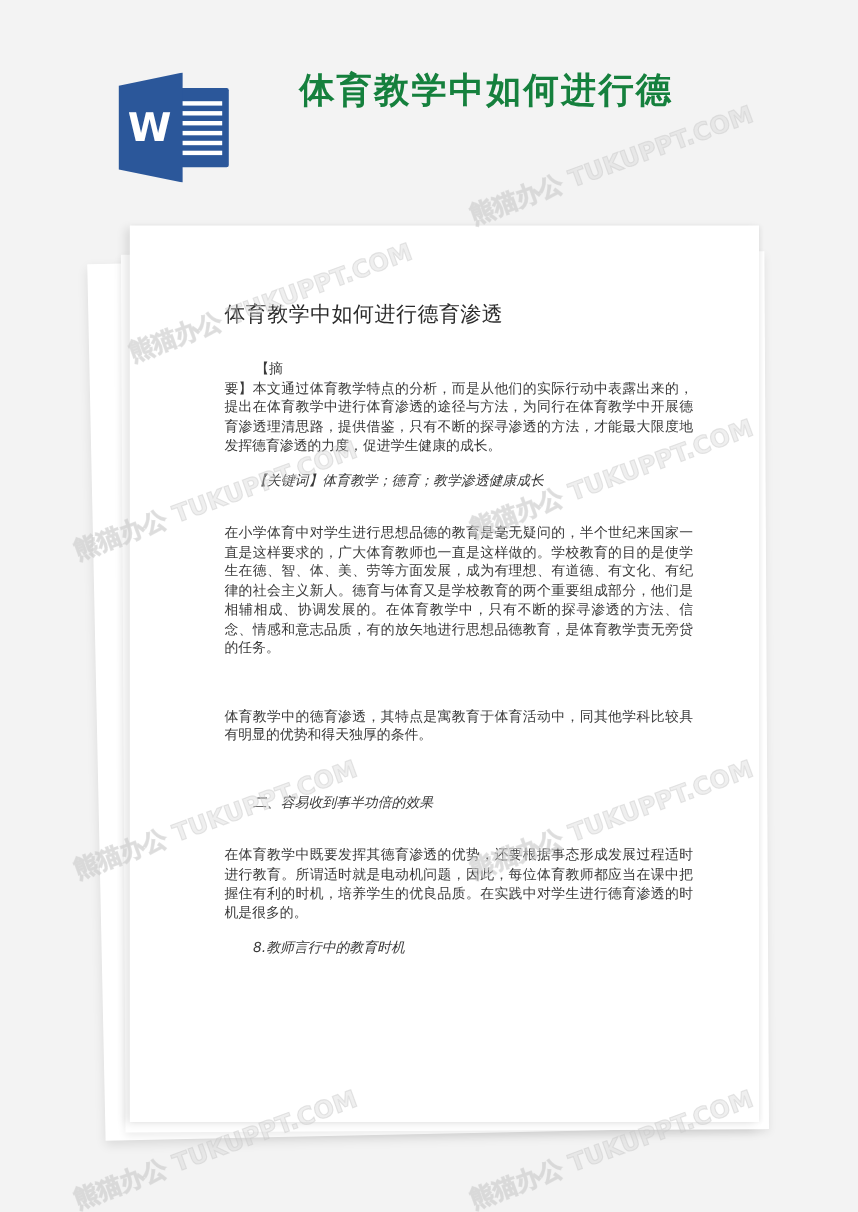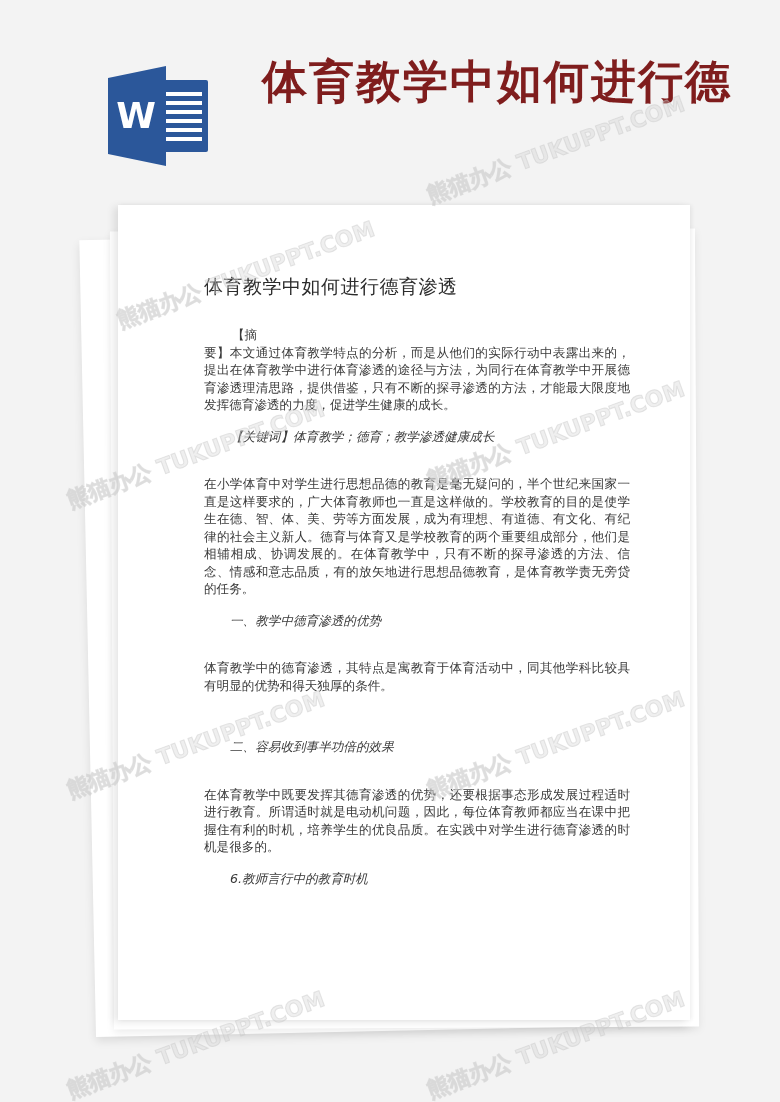--- a/index.html
+++ b/index.html
@@ -21,26 +21,26 @@
       left: 0; top: 0;
       width: 780px; height: 190px;
     }
     .word-icon {
       position: absolute;
       left: 106px; top: 66px;
       width: 104px; height: 100px;
     }
     .header-title {
       position: absolute;
-      left: 262px; top: 56px;
+      left: 272px; top: 56px;
       width: 470px;
-      color: #7f1d1d;
+      color: #15803d;
       font-family: "DejaVu Serif", "Liberation Serif", serif;
       font-weight: bold;
-      font-size: 45px;
+      font-size: 32px;
       line-height: 52px;
       letter-spacing: 2px;
     }
 
     
     .sheet {
       position: absolute;
       background: #ffffff;
     }
     .sheet-back-3 {
@@ -151,40 +151,39 @@
   <div class="gap-s"></div>
 
   <p class="para heading">【关键词】体育教学；德育；教学渗透健康成长</p>
 
   <div class="gap-l"></div>
 
   <p class="para">在小学体育中对学生进行思想品德的教育是毫无疑问的，半个世纪来国家一直是这样要求的，广大体育教师也一直是这样做的。学校教育的目的是使学生在德、智、体、美、劳等方面发展，成为有理想、有道德、有文化、有纪律的社会主义新人。德育与体育又是学校教育的两个重要组成部分，他们是相辅相成、协调发展的。在体育教学中，只有不断的探寻渗透的方法、信念、情感和意志品质，有的放矢地进行思想品德教育，是体育教学责无旁贷的任务。</p>
 
   <div class="gap-s"></div>
 
-  <p class="para heading">一、教学中德育渗透的优势</p>
 
   <div class="gap-l"></div>
 
   <p class="para">体育教学中的德育渗透，其特点是寓教育于体育活动中，同其他学科比较具有明显的优势和得天独厚的条件。</p>
 
   <div class="gap-l"></div>
 
 
   <div class="gap-s"></div>
 
   <p class="para heading">二、容易收到事半功倍的效果</p>
 
   <div class="gap-l"></div>
 
   <p class="para">在体育教学中既要发挥其德育渗透的优势，还要根据事态形成发展过程适时进行教育。所谓适时就是电动机问题，因此，每位体育教师都应当在课中把握住有利的时机，培养学生的优良品质。在实践中对学生进行德育渗透的时机是很多的。</p>
 
   <div class="gap-s"></div>
 
-  <p class="para heading heading-sans">6.教师言行中的教育时机</p>
+  <p class="para heading heading-sans">8.教师言行中的教育时机</p>
 </div>
 
 <div class="wm" style="left:110px; top:260px;">熊猫办公 TUKUPPT.COM</div>
 <div class="wm" style="left:420px; top:135px;">熊猫办公 TUKUPPT.COM</div>
 <div class="wm" style="left:60px; top:440px;">熊猫办公 TUKUPPT.COM</div>
 <div class="wm" style="left:420px; top:420px;">熊猫办公 TUKUPPT.COM</div>
 <div class="wm" style="left:60px; top:730px;">熊猫办公 TUKUPPT.COM</div>
 <div class="wm" style="left:420px; top:730px;">熊猫办公 TUKUPPT.COM</div>
 <div class="wm" style="left:60px; top:1030px;">熊猫办公 TUKUPPT.COM</div>
 <div class="wm" style="left:420px; top:1030px;">熊猫办公 TUKUPPT.COM</div>

